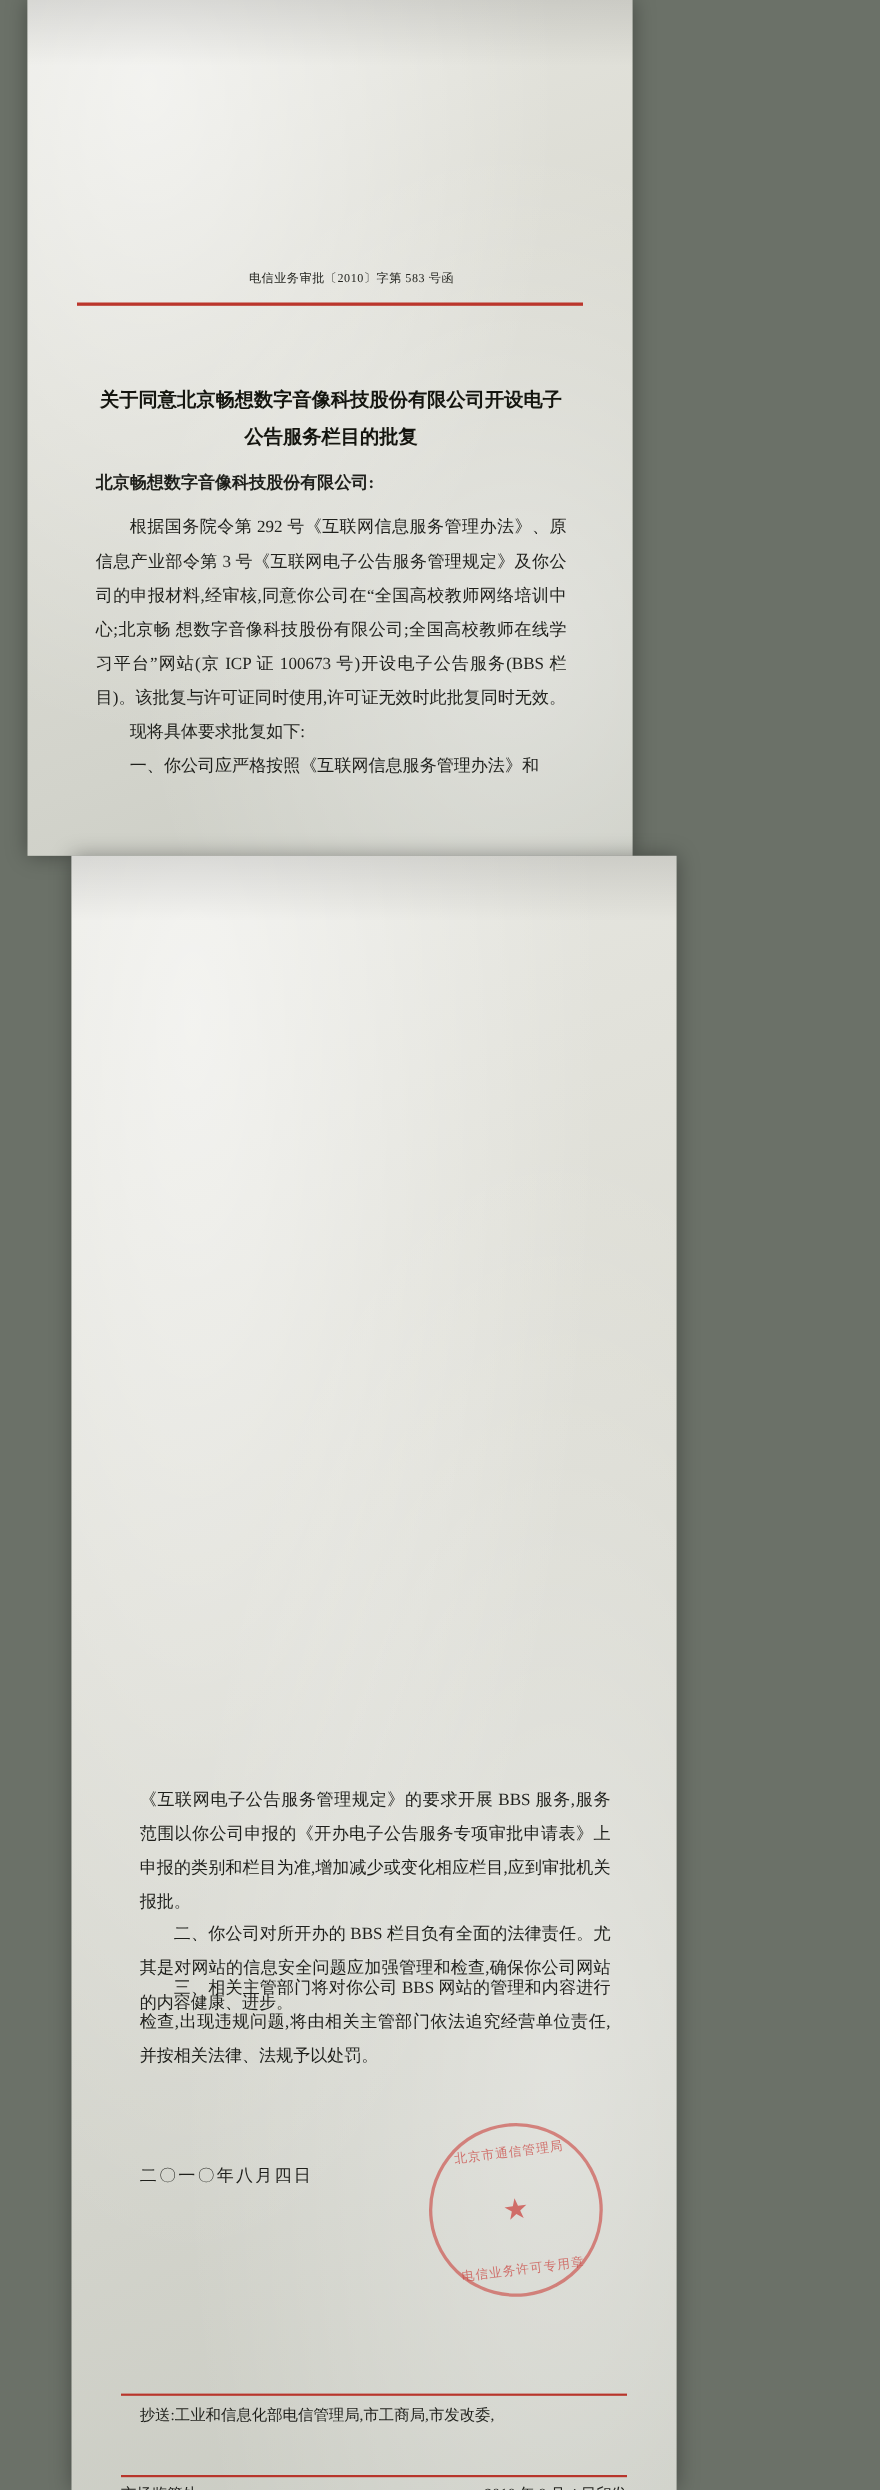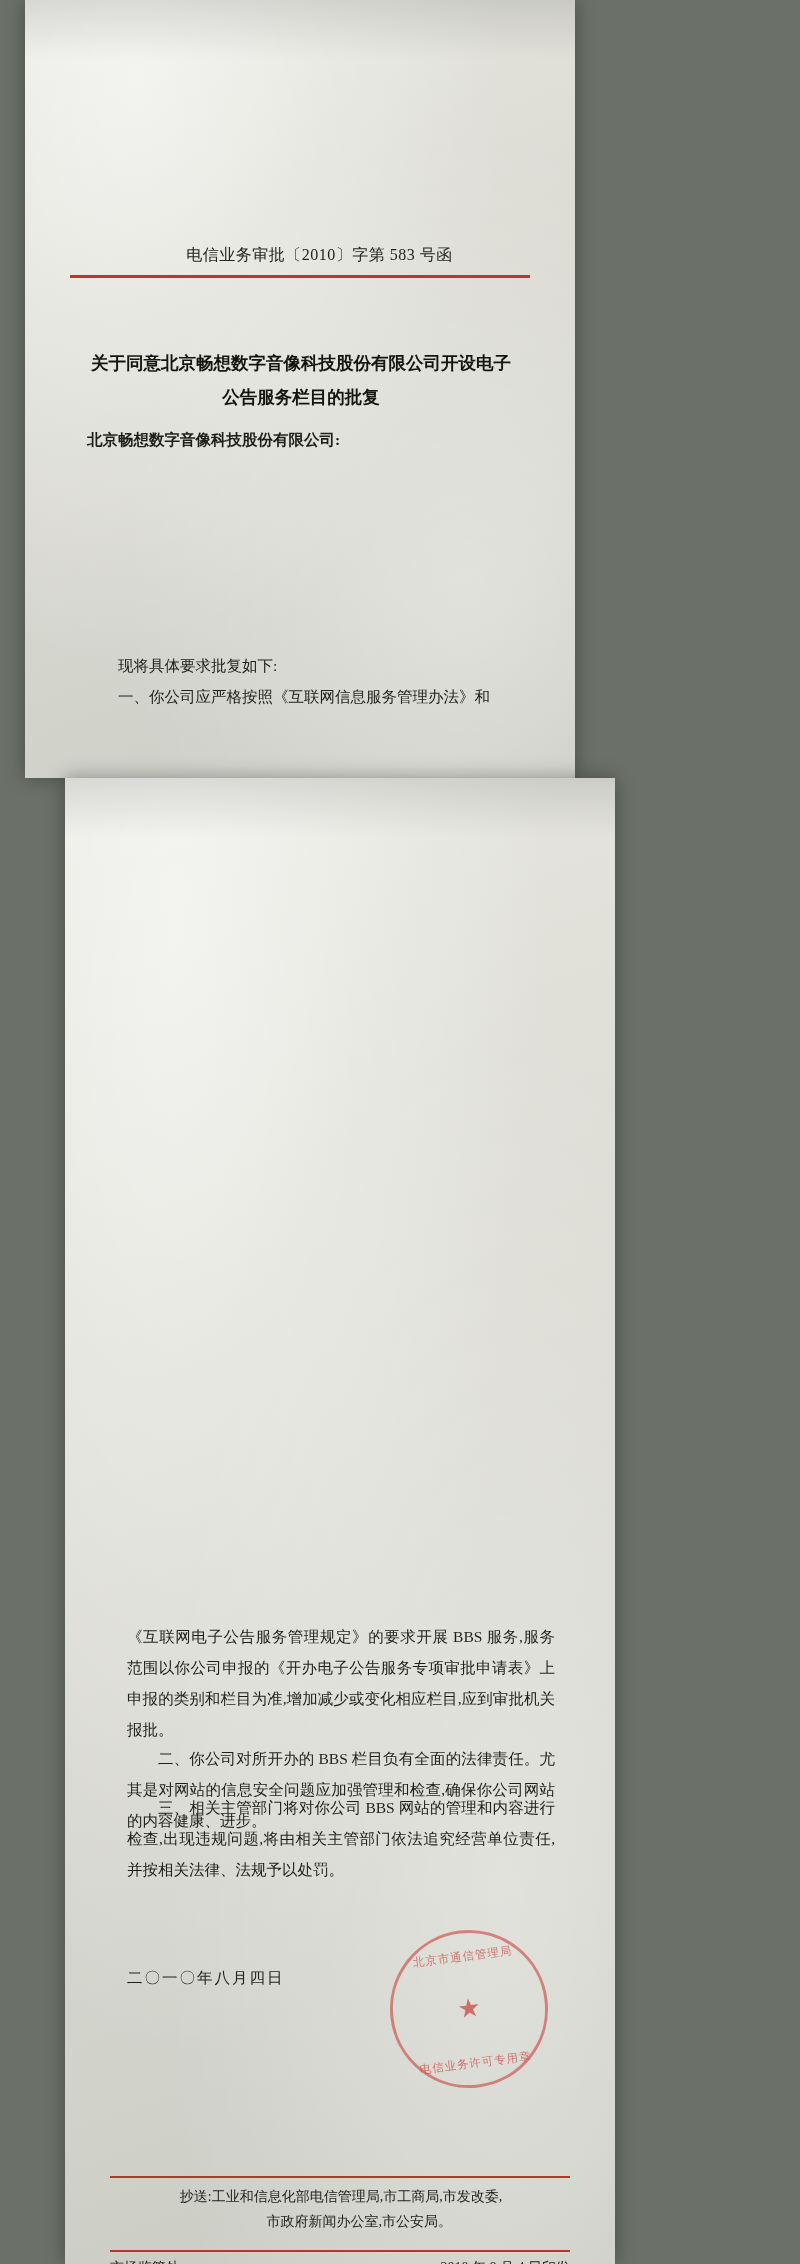--- a/index.html
+++ b/index.html
@@ -51,21 +51,21 @@
     font-family: "Liberation Serif", "DejaVu Serif", serif;
     text-shadow: 0 0 1px rgba(150,40,30,0.5);
   }
 
   .doc-number {
     position: absolute;
     top: 245px;
     left: 0;
     width: 589px;
     text-align: center;
-    font-size: 16px;
+    font-size: 11px;
     color: #23241f;
     letter-spacing: .5px;
   }
 
   .red-rule {
     position: absolute;
     top: 275px;
     left: 45px;
     width: 460px;
     height: 2.5px;
@@ -168,21 +168,20 @@
     top: 1472px;
   }
   .footer-cc {
     position: absolute;
     top: 1406px;
     left: 62px;
     width: 428px;
     font-size: 14px;
     line-height: 25px;
     color: #1e1f1b;
-    text-align: center;
   }
   .footer-cc .indent { padding-left: 2.6em; display: block; }
   .footer-bottom-row {
     position: absolute;
     top: 1481px;
     left: 45px;
     width: 460px;
     display: flex;
     justify-content: space-between;
     font-size: 14px;
@@ -198,20 +197,21 @@
 
 
   <div class="doc-number">电信业务审批〔2010〕字第 583 号函</div>
 
   <div class="red-rule"></div>
 
   <div class="subject">关于同意北京畅想数字音像科技股份有限公司开设电子公告服务栏目的批复</div>
 
   <div class="body-block salutation">北京畅想数字音像科技股份有限公司:</div>
 
+  <div class="body-block para p1">根据国务院令第 292 号《互联网信息服务管理办法》、原信息产业部令第 3 号《互联网电子公告服务管理规定》及你公司的申报材料,经审核,同意你公司在“全国高校教师网络培训中心;北京畅 想数字音像科技股份有限公司;全国高校教师在线学习平台”网站(京 ICP 证 100673 号)开设电子公告服务(BBS 栏目)。该批复与许可证同时使用,许可证无效时此批复同时无效。</div>
 
   <div class="body-block para p3">一、你公司应严格按照《互联网信息服务管理办法》和</div>
 
   <div class="body-block para p2">现将具体要求批复如下:</div>
 
 </div>
 
 <div class="sheet sheet-bottom">
 
   <div class="page-dark-band" style="top:0;"></div>
@@ -227,21 +227,20 @@
   <div class="seal">
     <div class="seal-text-top">北京市通信管理局</div>
     <div class="seal-inner-star">★</div>
     <div class="seal-text-bottom">电信业务许可专用章</div>
   </div>
 
   <div class="footer-rule-top"></div>
 
   <div class="footer-cc">
     <span>抄送:</span><span>工业和信息化部电信管理局,市工商局,市发改委,</span>
-    <span class="indent">市政府新闻办公室,市公安局。</span>
   </div>
 
   <div class="footer-rule-bottom"></div>
 
   <div class="footer-bottom-row">
     <span>市场监管处</span>
     <span>2010 年 8 月 4 日印发</span>
   </div>
 
 </div>

